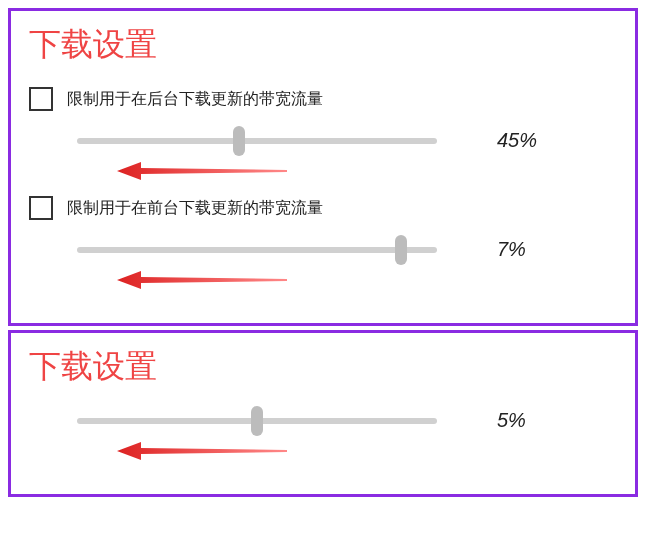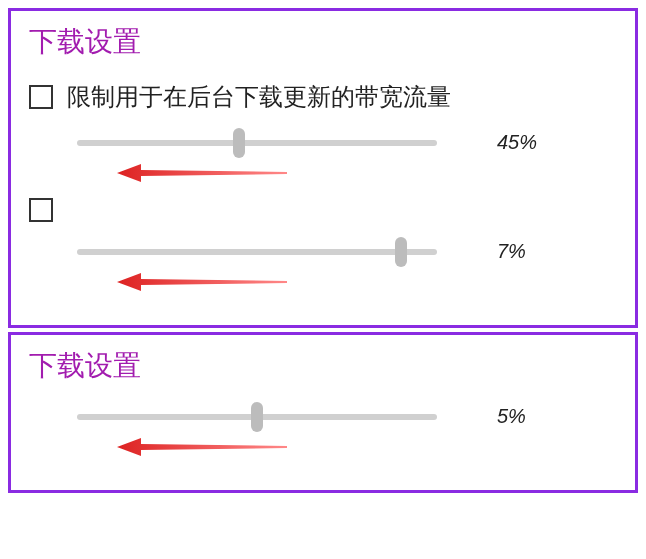--- a/index.html
+++ b/index.html
@@ -9,41 +9,41 @@
       width: 646px;
       padding: 8px;
     }
     .panel {
       border: 3px solid #8a2be2;
       padding: 12px 18px 18px 18px;
       margin-bottom: 4px;
       position: relative;
     }
     .panel-title {
-      font-size: 28px;
-      color: #a21caf;
+      font-size: 32px;
+      color: #ef4444;
       margin-bottom: 20px;
       font-weight: normal;
     }
     .setting-row {
       display: flex;
       align-items: center;
       margin-bottom: 12px;
     }
     .checkbox {
       width: 24px;
       height: 24px;
       border: 2px solid #333;
       margin-right: 14px;
       flex-shrink: 0;
       cursor: pointer;
       background: #fff;
     }
     .setting-label {
-      font-size: 24px;
+      font-size: 16px;
       color: #222;
     }
     .slider-row {
       display: flex;
       align-items: center;
       margin: 18px 0 8px 48px;
       position: relative;
       font-style: italic;
     }
     .slider-track {
@@ -100,20 +100,21 @@
             <stop offset="0" stop-color="#d22"></stop>
             <stop offset="1" stop-color="#f88"></stop>
           </linearGradient>
         </defs>
       <polygon points="0,11 24,2 24,8 170,10 170,12 24,14 24,20" fill="url(#g1)"></polygon>
     </svg>
   </div>
 
   <div class="setting-row">
     <div class="checkbox"></div>
+    <div class="setting-label">限制用于在前台下载更新的带宽流量</div>
   </div>
   <div class="slider-row">
     <div class="slider-track">
       <div class="slider-thumb" style="left:90%"></div>
     </div>
     <div class="slider-value">7%</div>
   </div>
   <div class="arrow">
     <svg width="170" height="22">
       <defs>

